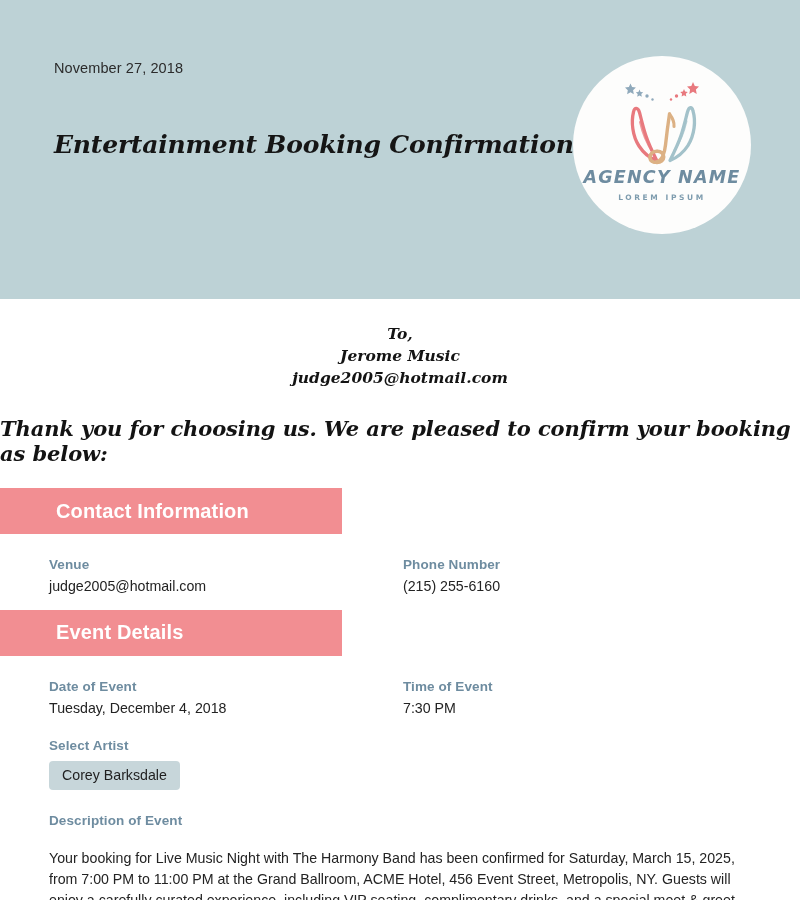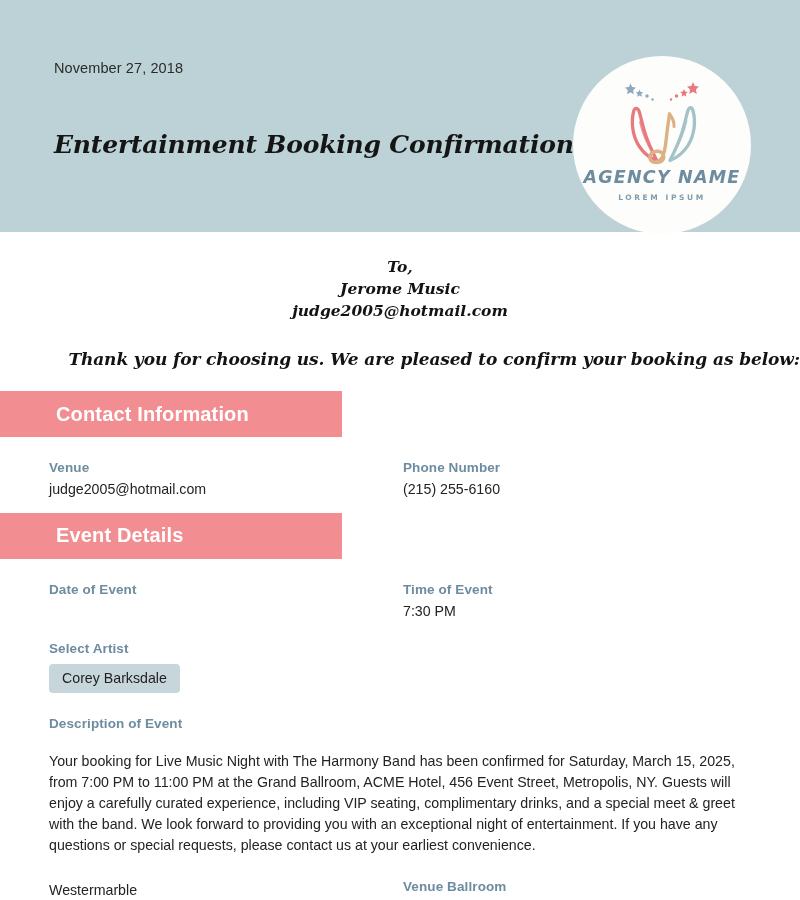--- a/index.html
+++ b/index.html
@@ -13,21 +13,21 @@
     font-family: "Liberation Sans", sans-serif;
     color: #222222;
     overflow: hidden;
     position: relative;
   }
 
   
   .header-band {
     position: relative;
     width: 800px;
-    height: 232px;
+    height: 299px;
     background: #bdd2d6;
     box-sizing: border-box;
     padding-left: 20px;
   }
   .header-date {
     position: absolute;
     left: 54px;
     top: 60px;
     font-size: 14.5px;
     color: #2b2b2b;
@@ -68,26 +68,26 @@
     font-style: italic;
     font-weight: bold;
     color: #131313;
     line-height: 1.42;
   }
   .to-label     { font-size: 15.5px; }
   .to-name      { font-size: 15.5px; }
   .to-email     { font-size: 15.5px; }
 
   .thanks-line {
-    text-align: right;
+    text-align: left;
     margin-top: 27px;
     font-family: "DejaVu Serif", "Liberation Serif", serif;
     font-style: italic;
     font-weight: bold;
-    font-size: 17px;
+    font-size: 21px;
     color: #131313;
     letter-spacing: -0.1px;
   }
 
   
   .section-bar {
     width: 342px;
     height: 46px;
     background: #f28e92;
     display: flex;
@@ -233,20 +233,21 @@
 <div class="section-bar" id="bar-event">
   <span class="bar-text">Event Details</span>
 </div>
 
 <div class="fields">
 
   <div class="gap-md"></div>
   <div class="field-row">
     <div class="field-col-left">
       <div class="field-label">Date of Event</div>
+      <div class="field-value">Tuesday, December 4, 2018</div>
     </div>
     <div class="field-col-right">
       <div class="field-label">Time of Event</div>
       <div class="field-value">7:30 PM</div>
     </div>
   </div>
 
   <div class="gap-sm"></div>
   <div class="field-row">
     <div class="field-col-left">

